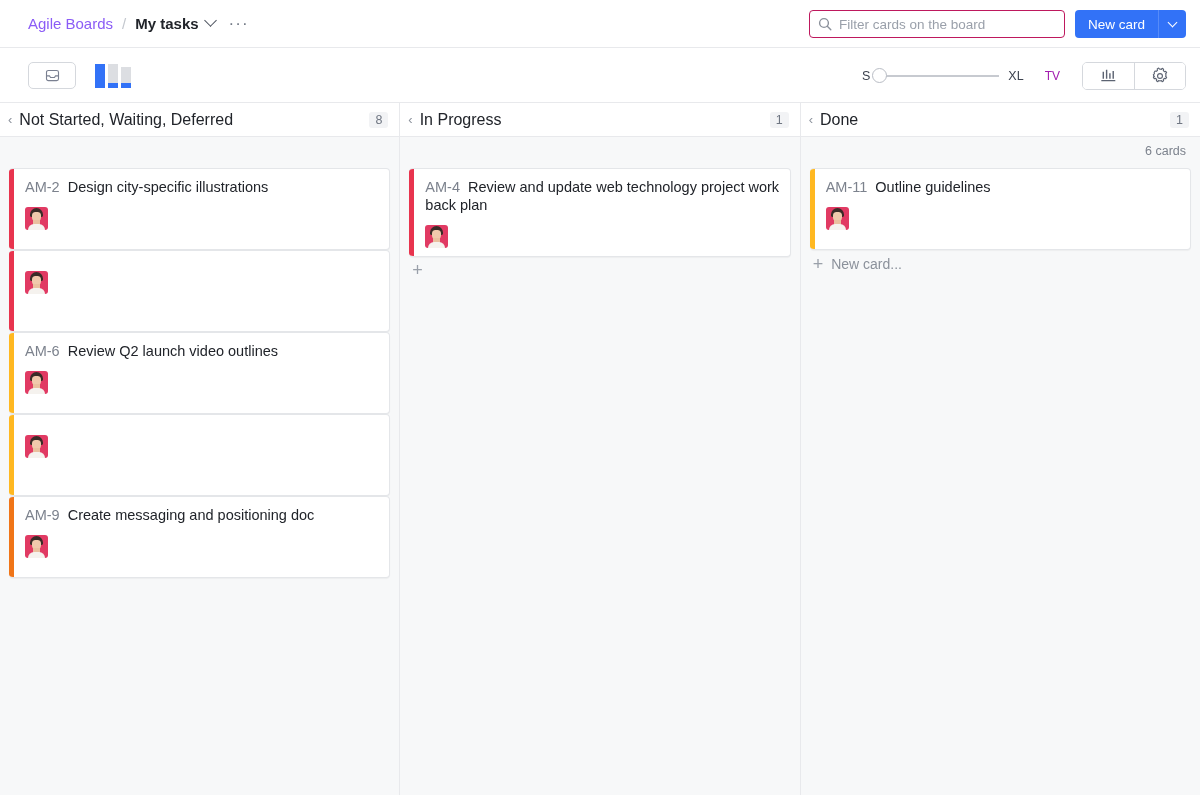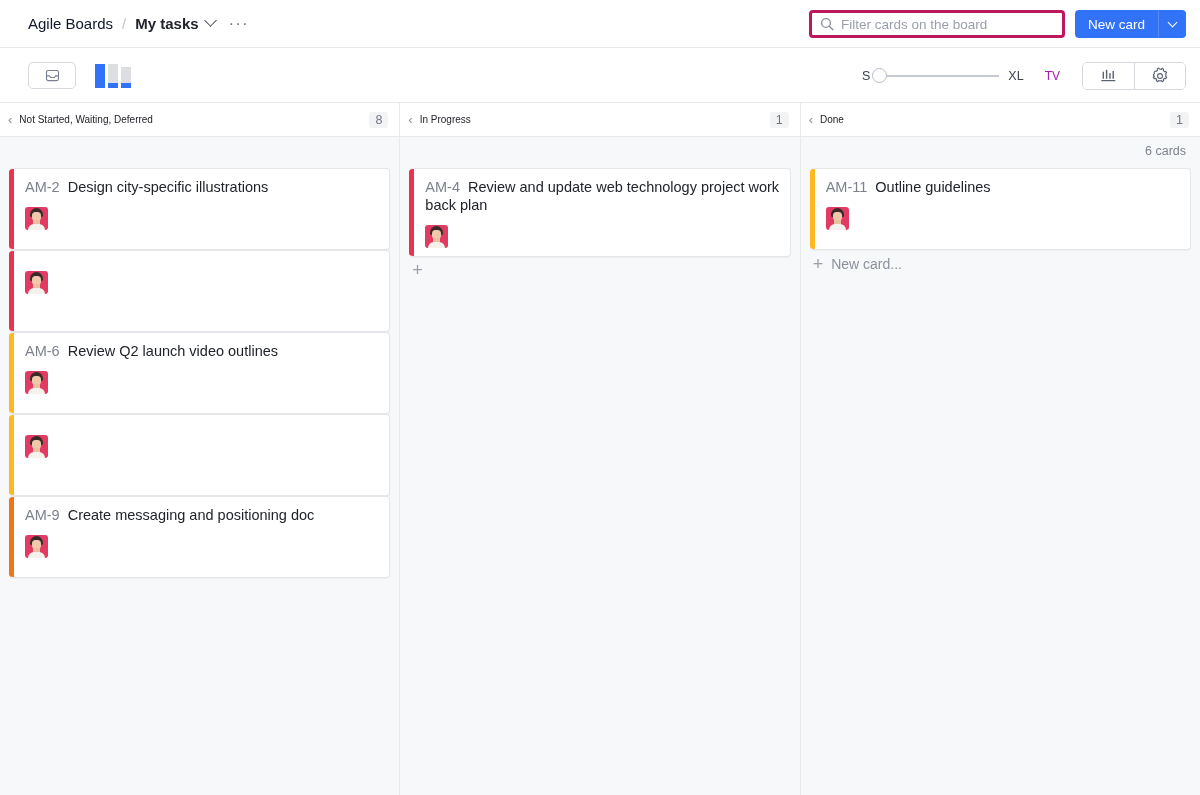--- a/index.html
+++ b/index.html
@@ -18,21 +18,21 @@
     height: 48px;
     display: flex;
     align-items: center;
     padding: 0 14px 0 28px;
     border-bottom: 1px solid #e8e9ec;
     background: #fff;
     position: relative;
   }
   .breadcrumb { display: flex; align-items: center; gap: 0; font-size: 15px; }
   .bc-link {
-    color: #0f172a;
+    color: #8b5cf6;
     text-decoration: none;
     font-size: 15px;
     cursor: pointer;
   }
   .bc-sep { color: #c3c7ce; margin: 0 9px; font-size: 15px; }
   .bc-current {
     color: #21242a;
     font-size: 15px;
     font-weight: bold;
     cursor: pointer;
@@ -58,21 +58,21 @@
   .topbar-right {
     position: absolute;
     right: 14px; top: 0;
     height: 48px;
     display: flex;
     align-items: center;
     gap: 10px;
   }
   .search-box {
     width: 256px; height: 28px;
-    border: 3px solid #be185d;
+    border: 1px solid #be185d;
     border-radius: 4px;
     display: flex;
     align-items: center;
     padding: 0 8px;
     background: #fff;
   }
   .search-box input {
     border: none; outline: none;
     font-family: "Liberation Sans", sans-serif;
     font-size: 13.5px;
@@ -210,21 +210,21 @@
     position: relative;
   }
   .col-head:last-child { border-right: none; }
   .col-collapse {
     color: #8c929c;
     font-size: 13px;
     margin-right: 7px;
     cursor: pointer;
     line-height: 1;
   }
-  .col-title { font-size: 10px; color: #21242a; }
+  .col-title { font-size: 16px; color: #21242a; }
   .col-count {
     margin-left: auto;
     font-size: 12.5px;
     color: #6f7682;
     background: #f2f3f5;
     border-radius: 3px;
     padding: 1px 6px;
     min-width: 18px;
     text-align: center;
   }

